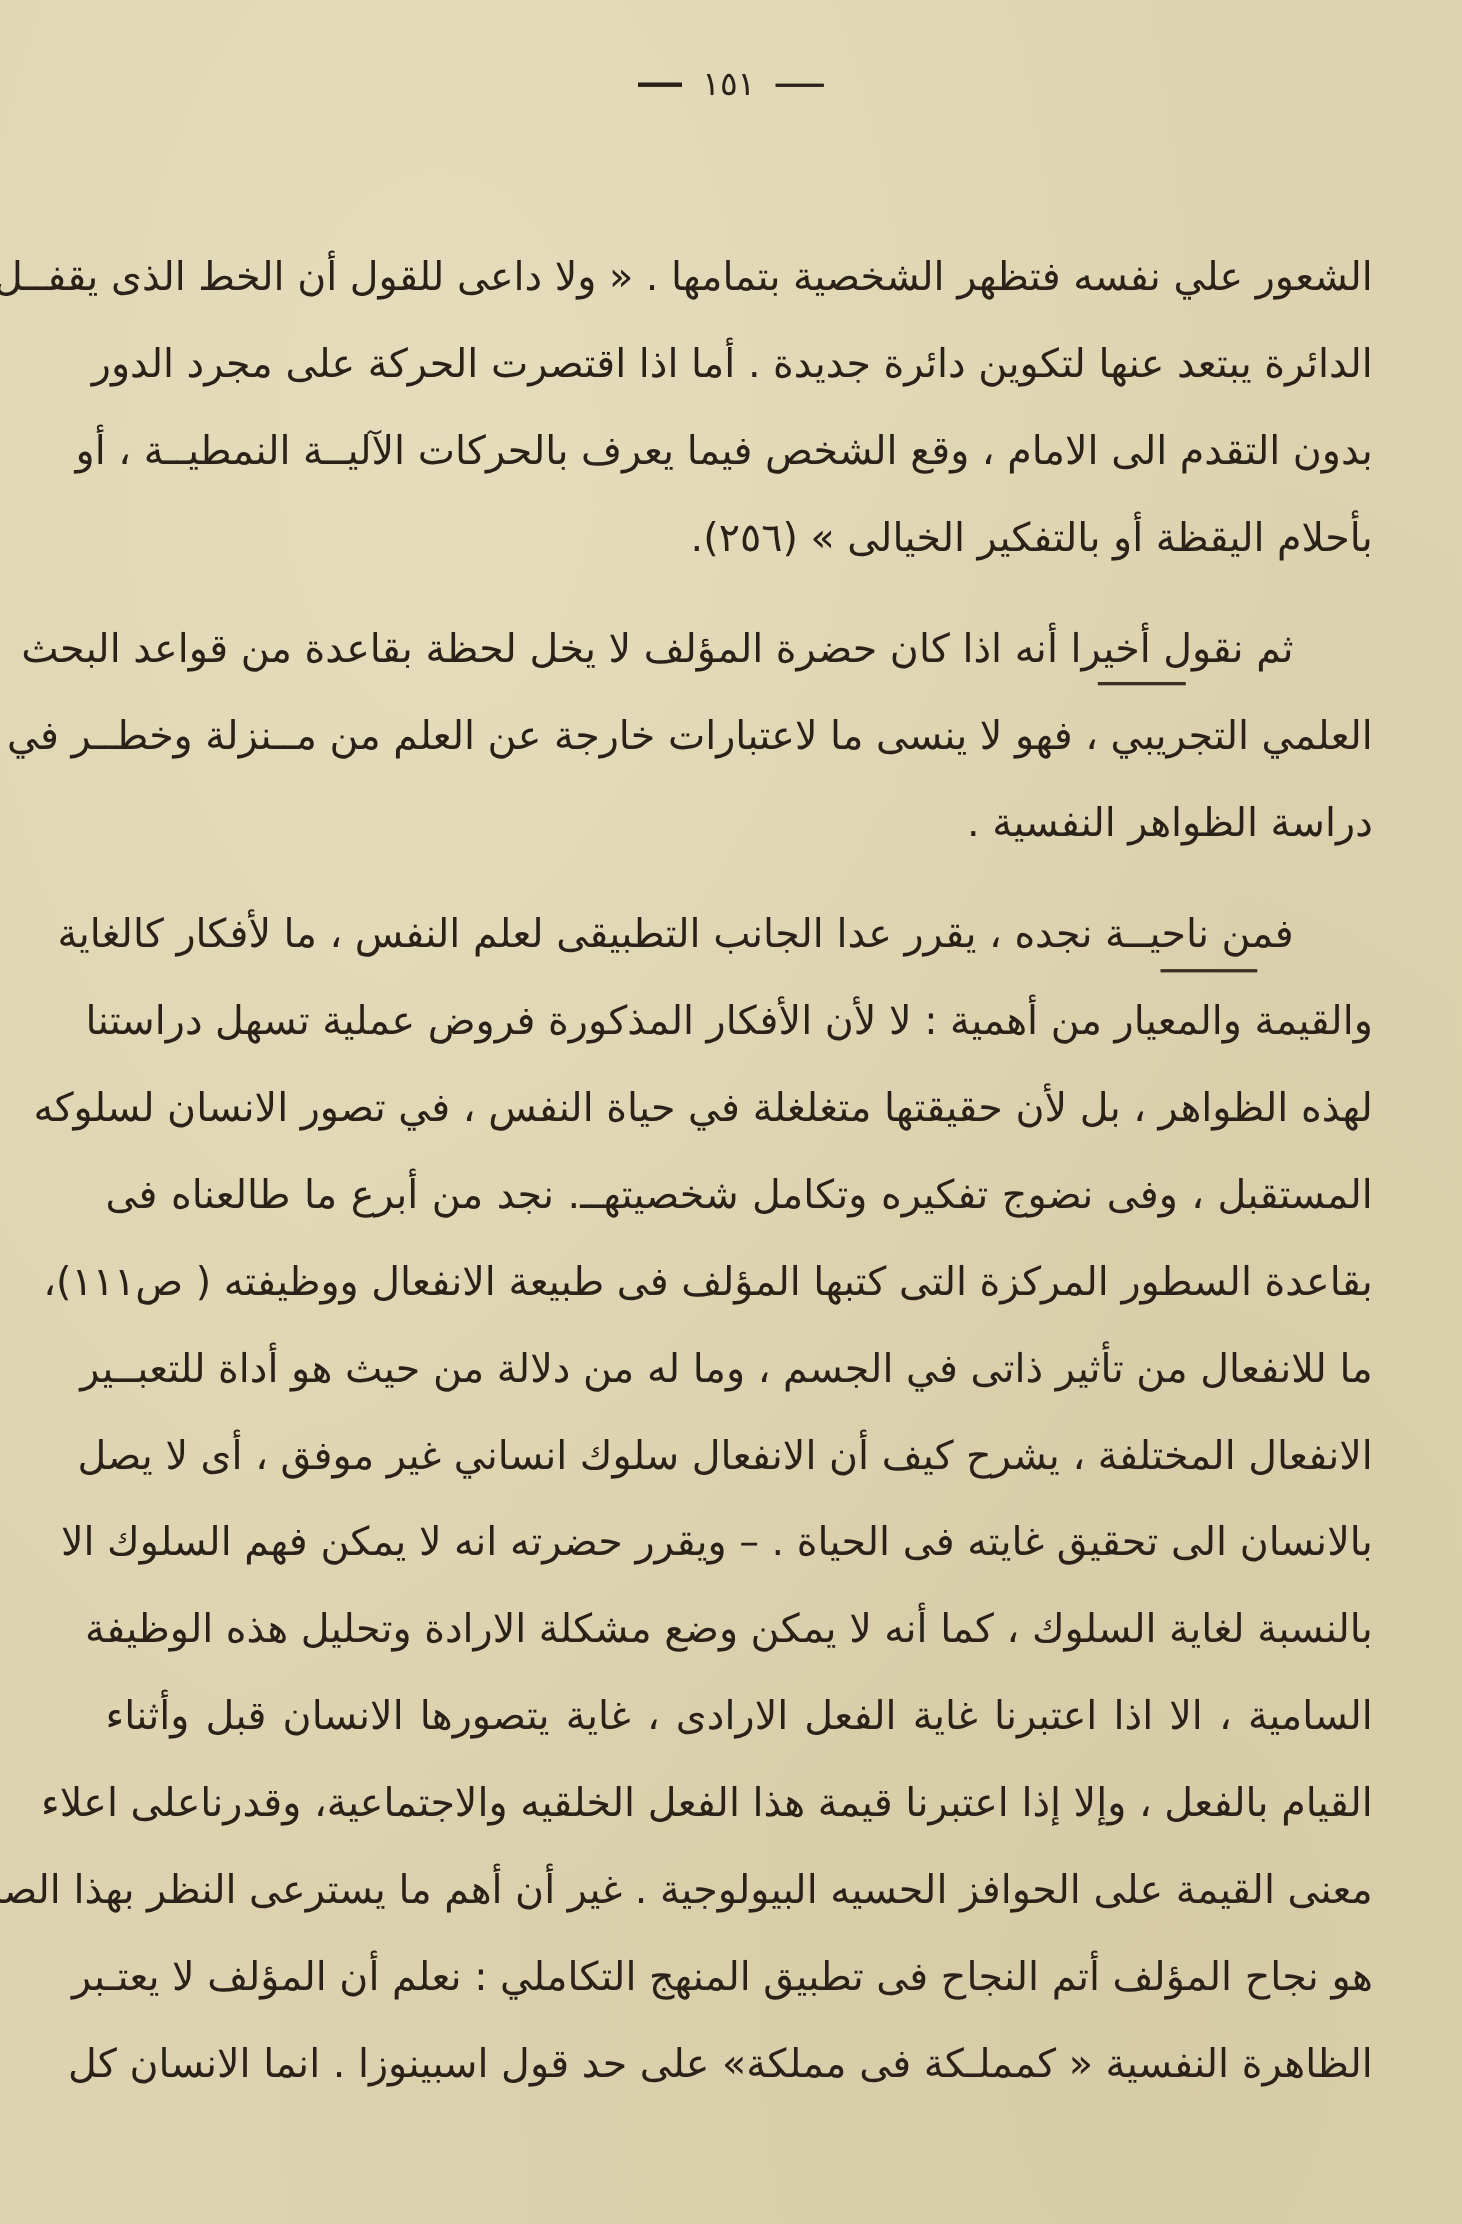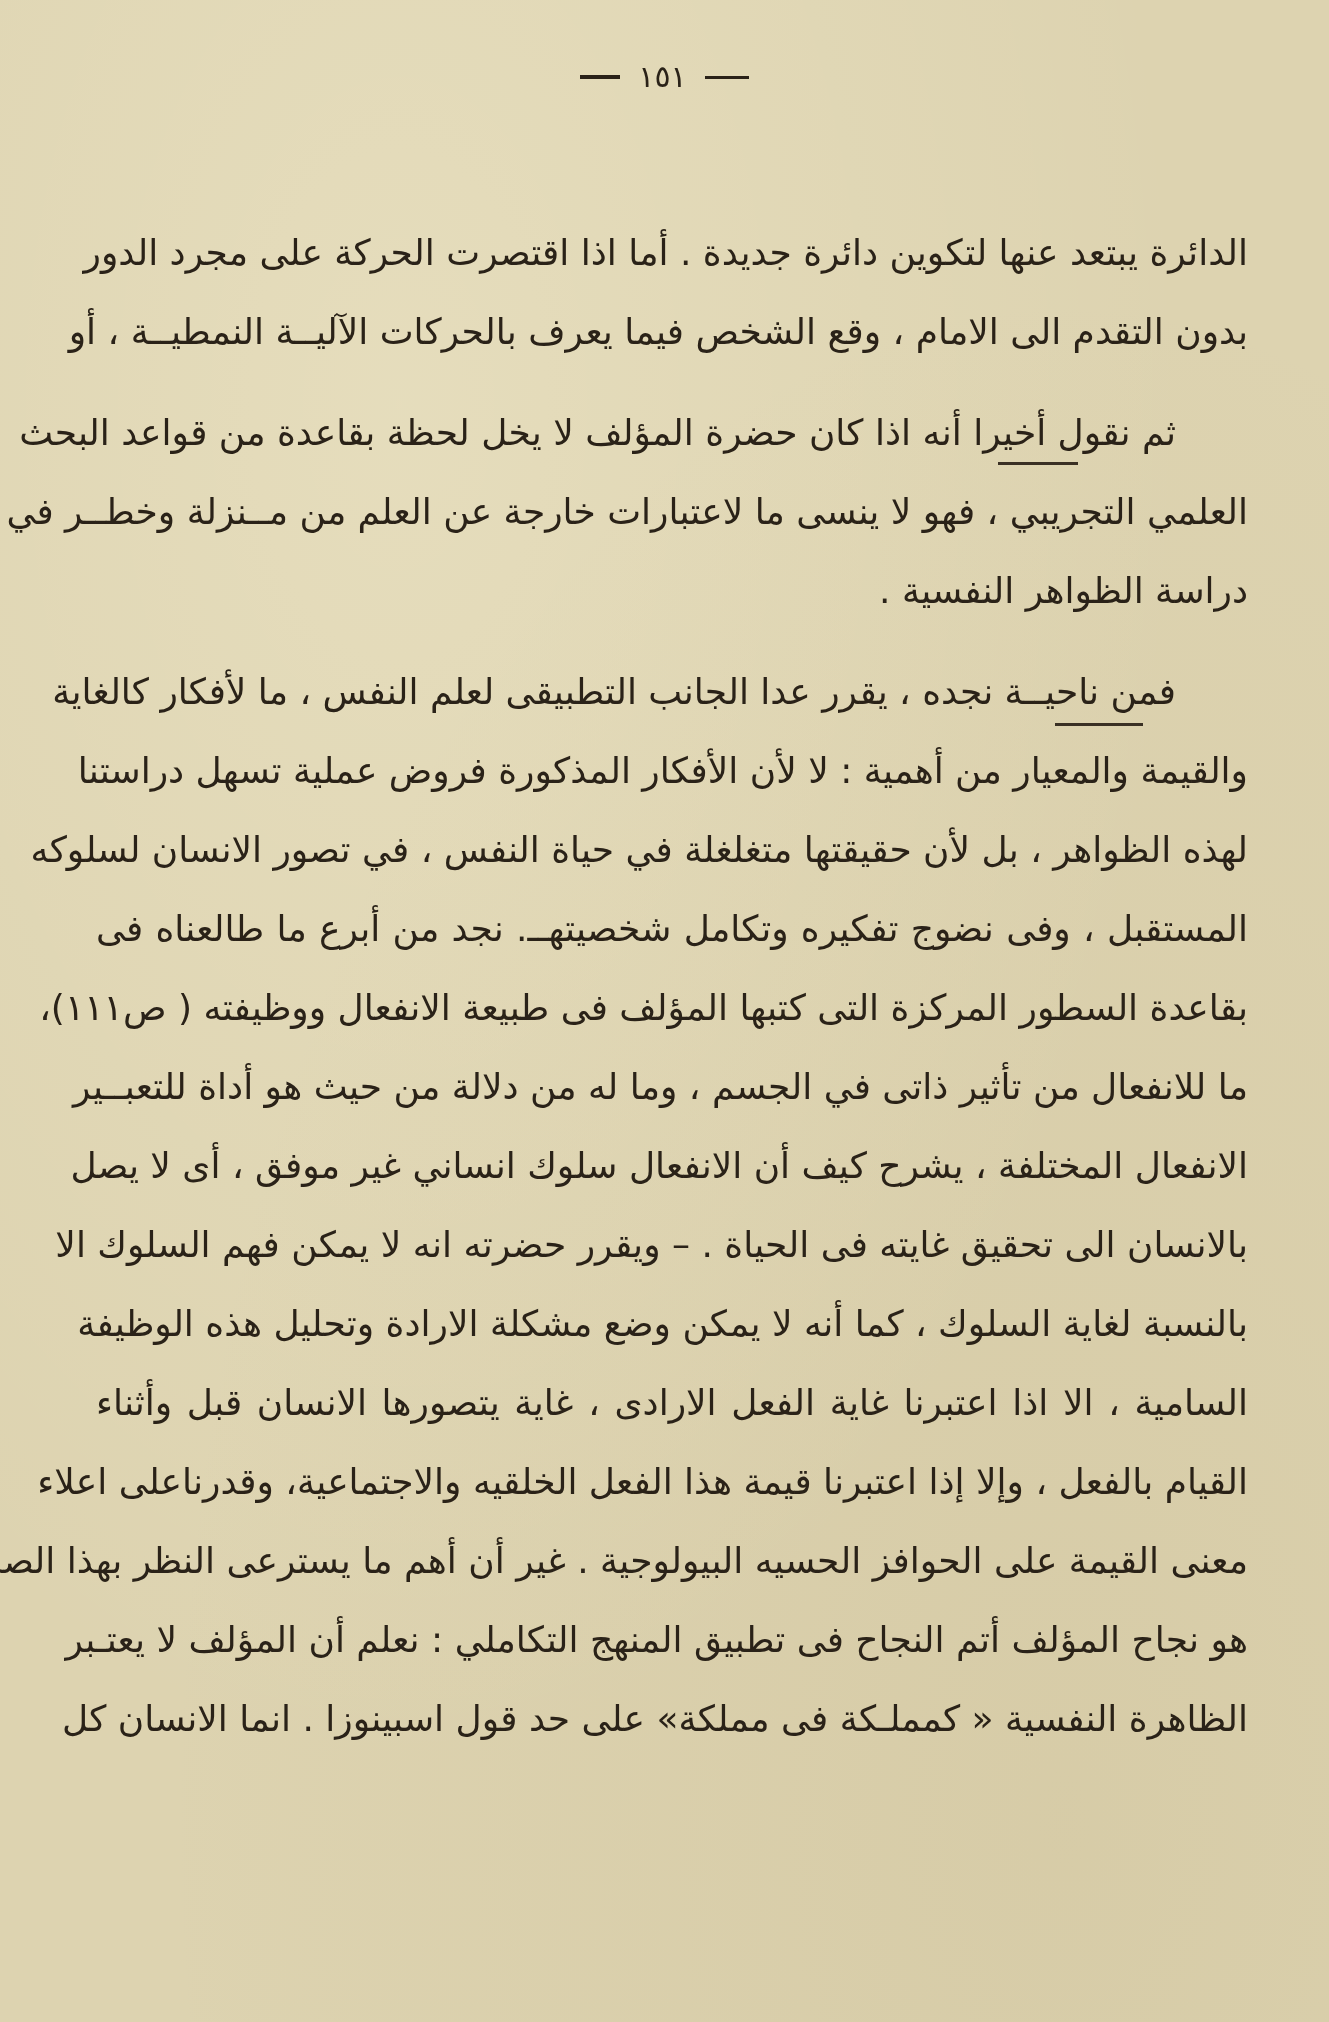--- a/index.html
+++ b/index.html
@@ -46,22 +46,24 @@
 
 <div class="page-number">
   <span class="dash right"></span>
   <span class="num">١٥١</span>
   <span class="dash"></span>
 </div>
 
 <div class="text-body">
 
   <div class="paragraph">
+    <div class="line">الشعور علي نفسه فتظهر الشخصية بتمامها . « ولا داعى للقول أن الخط الذى يقفــل</div>
     <div class="line">الدائرة يبتعد عنها لتكوين دائرة جديدة . أما اذا اقتصرت الحركة على مجرد الدور</div>
     <div class="line">بدون التقدم الى الامام ، وقع الشخص فيما يعرف بالحركات الآليــة النمطيــة ، أو</div>
+    <div class="line last">بأحلام اليقظة أو بالتفكير الخيالى » (٢٥٦).</div>
   </div>
 
   <div class="para-gap"></div>
 
   <div class="paragraph" style="position:relative;">
     <div class="line indent">ثم نقول أخيرا أنه اذا كان حضرة المؤلف لا يخل لحظة بقاعدة من قواعد البحث</div>
     <div class="line">العلمي التجريبي ، فهو لا ينسى ما لاعتبارات خارجة عن العلم من مــنزلة وخطــر في</div>
     <div class="line last">دراسة الظواهر النفسية .</div>
     <span class="underline-mark" style="top:60px; right:170px; width:80px;"></span>
   </div>

